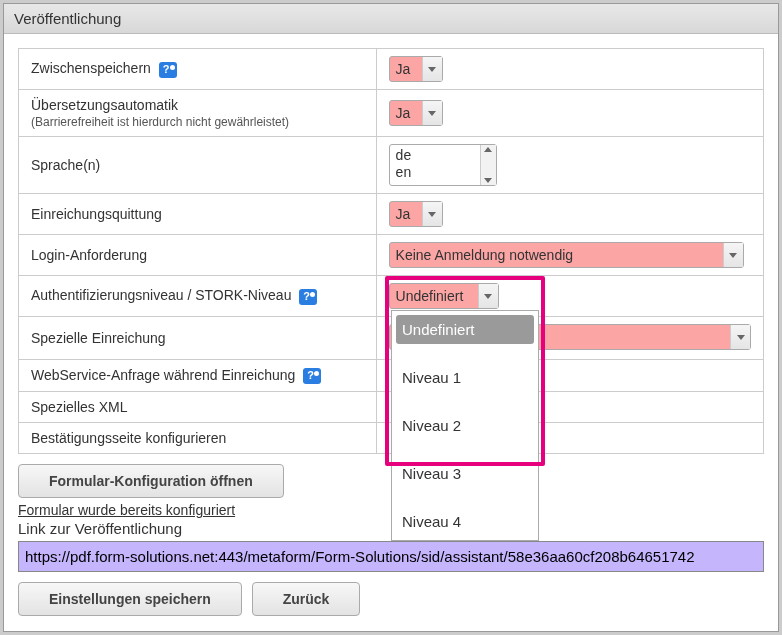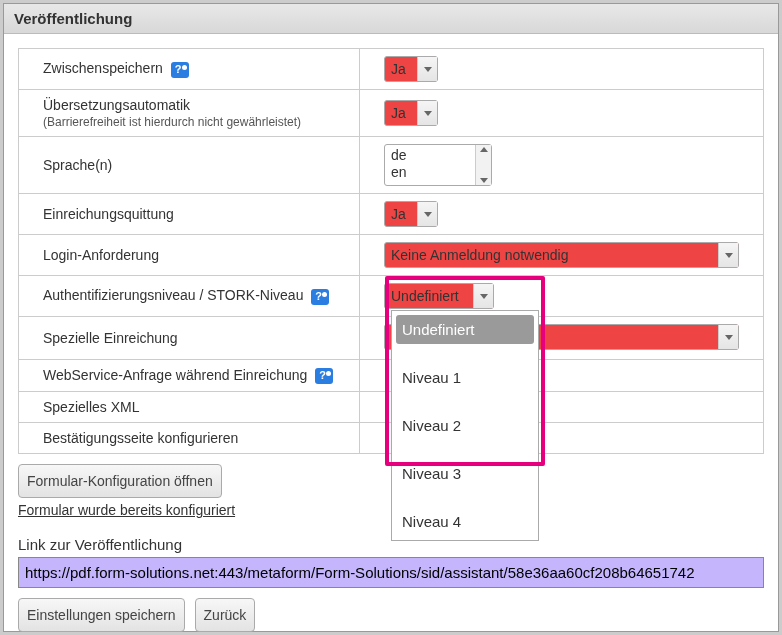--- a/index.html
+++ b/index.html
@@ -14,35 +14,35 @@
     background: #fff;
     border: 1px solid #999;
     width: 776px;
     height: 629px;
     position: relative;
   }
   .panel-header {
     background: linear-gradient(#e8e8e8, #d8d8d8);
     border-bottom: 1px solid #bbb;
     padding: 6px 10px;
-    font-weight: bold;
+    font-weight: normal;
     font-size: 15px;
     color: #333;
   }
   .panel-body {
     padding: 14px 14px 10px 14px;
   }
   .form-table {
     width: 100%;
     border-collapse: collapse;
     border: 1px solid #ccc;
   }
   .form-table tr td {
     border: 1px solid #ccc;
-    padding: 7px 24px;
+    padding: 7px 12px;
     vertical-align: middle;
     margin-top: 43px;
   }
   .form-table td.label-cell {
     width: 48%;
     color: #333;
   }
   .sub-note {
     font-size: 12px;
     color: #555;
@@ -70,21 +70,21 @@
     right: 2px; top: 3px;
     width: 5px; height: 5px;
     background: #fff;
     border-radius: 50%;
   }
   .combo {
     display: inline-flex;
     align-items: stretch;
     border: 1px solid #aaa;
     border-radius: 3px;
-    background: #ef4444;
+    background: #fca5a5;
     height: 26px;
   }
   .combo.small { width: 54px; }
   .combo.med   { width: 90px; }
   .combo.wide  { width: 355px; }
   .combo.full  { width: 100%; }
   .combo .combo-text {
     flex: 1;
     padding: 3px 6px;
     color: #333;
@@ -138,36 +138,36 @@
     border-left:4px solid transparent;
     border-right:4px solid transparent;
   }
   .ms-scroll .up::after  { border-bottom:5px solid #666; }
   .ms-scroll .down::after{ border-top:5px solid #666; }
   .btn {
     display: inline-block;
     border: 1px solid #aaa;
     border-radius: 4px;
     background: linear-gradient(#f7f7f7,#e3e3e3);
-    padding: 8px 8px;
-    font-size: 14px;
-    font-weight: normal;
+    padding: 8px 30px;
+    font-size: 14px;
+    font-weight: bold;
     color: #444;
     cursor: pointer;
     margin-top: 10px;
     margin-right: 6px;
   }
   .status-text {
     font-size: 14px;
     color: #333;
     margin-top: 4px;
     text-decoration: underline;
   }
   .link-label {
-    margin-top: 18px;
+    margin-top: 2px;
     font-size: 15px;
     color: #333;
   }
   .url-box {
     width: 100%;
     border: 1px solid #888;
     padding: 6px 6px;
     font-size: 15px;
     margin-top: 4px;
     font-family: Arial, sans-serif;

